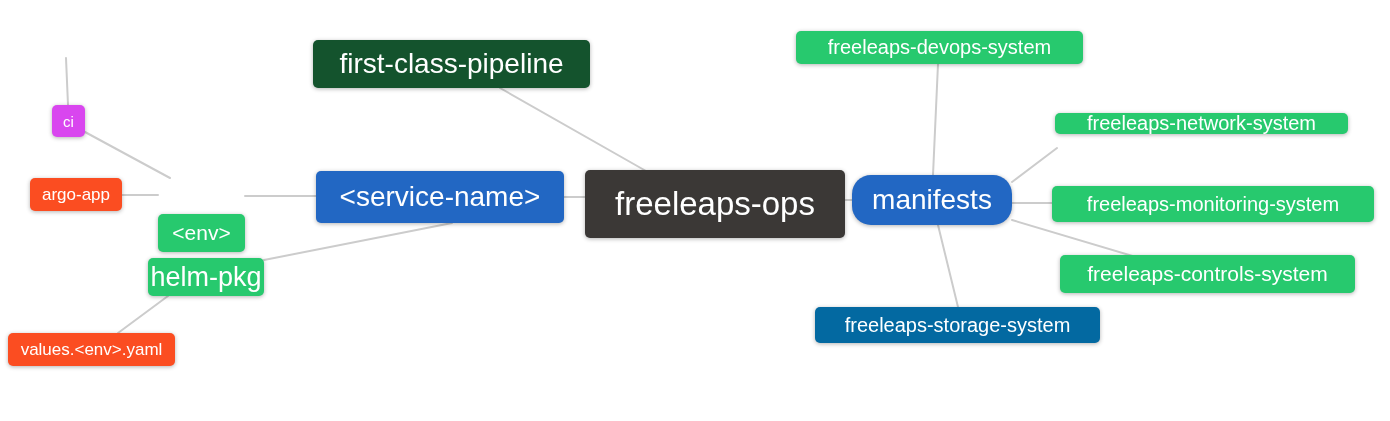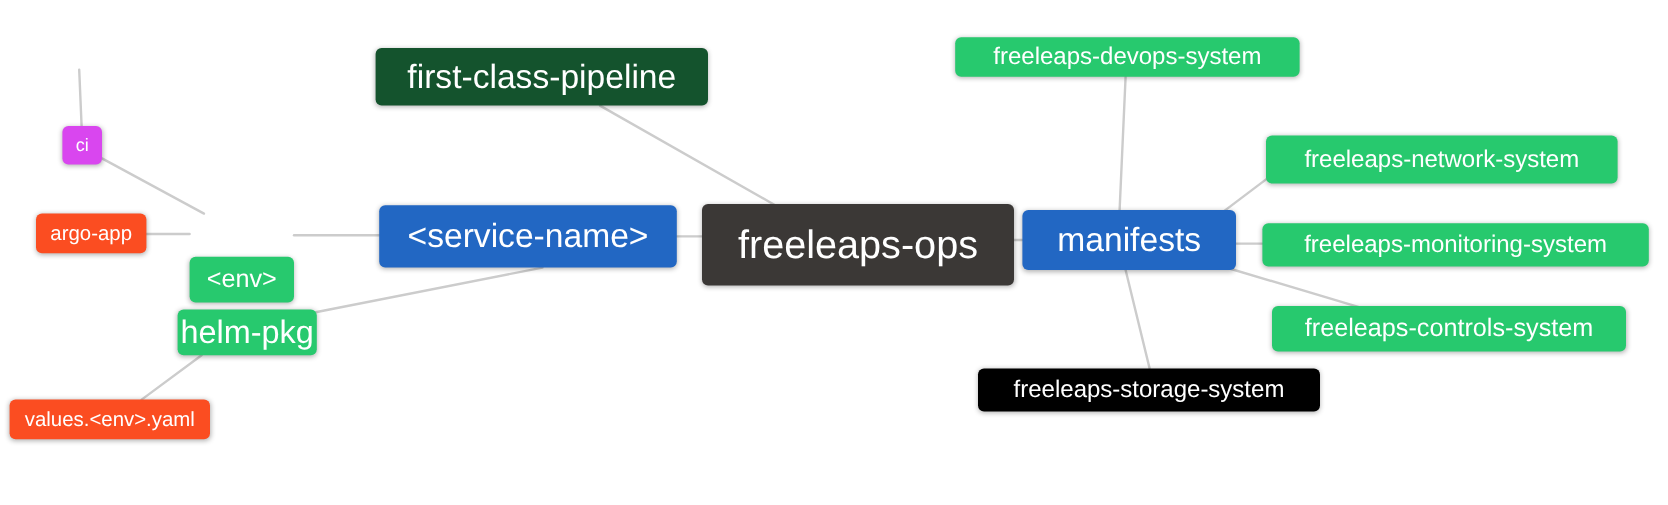--- a/index.html
+++ b/index.html
@@ -53,24 +53,24 @@
       <line x1="933" y1="175" x2="938" y2="64" stroke="#cccccc" stroke-width="2" stroke-linecap="round"></line>
       <line x1="1012" y1="182" x2="1057" y2="148" stroke="#cccccc" stroke-width="2" stroke-linecap="round"></line>
       <line x1="1012" y1="203" x2="1052" y2="203" stroke="#cccccc" stroke-width="2" stroke-linecap="round"></line>
       <line x1="1012" y1="220" x2="1136" y2="257" stroke="#cccccc" stroke-width="2" stroke-linecap="round"></line>
       <line x1="938" y1="225" x2="958" y2="307" stroke="#cccccc" stroke-width="2" stroke-linecap="round"></line>
     </svg>
 
 <div class="node" style="left: 585px; top: 170px; width: 260px; height: 68px; font-size: 33px; background: rgb(59, 56, 54); color: rgb(255, 255, 255);">freeleaps-ops</div>
     <div class="node" style="left: 313px; top: 40px; width: 277px; height: 48px; font-size: 28px; background: #14532d; color: rgb(255, 255, 255);">first-class-pipeline</div>
     <div class="node" style="left: 316px; top: 171px; width: 248px; height: 52px; font-size: 28px; background: rgb(34, 103, 195); color: rgb(255, 255, 255);">&lt;service-name&gt;</div>
-    <div class="node" style="left: 852px; top: 175px; width: 178px; height: 50px; font-size: 28px; background: rgb(34, 103, 195); color: rgb(255, 255, 255);">manifests</div>
+    <div class="node" style="left: 852px; top: 175px; width: 160px; height: 50px; font-size: 28px; background: rgb(34, 103, 195); color: rgb(255, 255, 255); border-radius: 19px;">manifests</div>
     <div class="node" style="left: 158px; top: 177px; width: 87px; height: 38px; font-size: 21px; background: rgb(39, 201, 110); color: rgb(255, 255, 255); margin-top: 37px;">&lt;env&gt;</div>
     <div class="node" style="left: 148px; top: 258px; width: 116px; height: 38px; font-size: 27px; background: rgb(39, 201, 110); color: rgb(255, 255, 255);">helm-pkg</div>
     <div class="node" style="left: 52px; top: 105px; width: 33px; height: 32px; font-size: 15px; background: #d946ef; color: rgb(255, 255, 255);">ci</div>
     <div class="node" style="left: 30px; top: 178px; width: 92px; height: 33px; font-size: 17px; background: rgb(251, 77, 33); color: rgb(255, 255, 255);">argo-app</div>
     <div class="node" style="left: 8px; top: 333px; width: 167px; height: 33px; font-size: 17px; background: rgb(251, 77, 33); color: rgb(255, 255, 255);">values.&lt;env&gt;.yaml</div>
     <div class="node" style="left: 796px; top: 31px; width: 287px; height: 33px; font-size: 20px; background: rgb(39, 201, 110); color: rgb(255, 255, 255);">freeleaps-devops-system</div>
-    <div class="node" style="left: 1055px; top: 113px; width: 293px; height: 40px; font-size: 20px; background: rgb(39, 201, 110); color: rgb(255, 255, 255);">freeleaps-network-system</div>
+    <div class="node" style="left: 1055px; top: 113px; width: 293px; height: 21px; font-size: 20px; background: rgb(39, 201, 110); color: rgb(255, 255, 255);">freeleaps-network-system</div>
     <div class="node" style="left: 1052px; top: 186px; width: 322px; height: 36px; font-size: 20px; background: rgb(39, 201, 110); color: rgb(255, 255, 255);">freeleaps-monitoring-system</div>
     <div class="node" style="left: 1060px; top: 255px; width: 295px; height: 38px; font-size: 21px; background: rgb(39, 201, 110); color: rgb(255, 255, 255);">freeleaps-controls-system</div>
-    <div class="node" style="left: 815px; top: 307px; width: 285px; height: 36px; font-size: 20px; background: #000000; color: rgb(255, 255, 255);">freeleaps-storage-system</div>
+    <div class="node" style="left: 815px; top: 307px; width: 285px; height: 36px; font-size: 20px; background: #0369a1; color: rgb(255, 255, 255);">freeleaps-storage-system</div>
   </div>
 
 </body></html>

